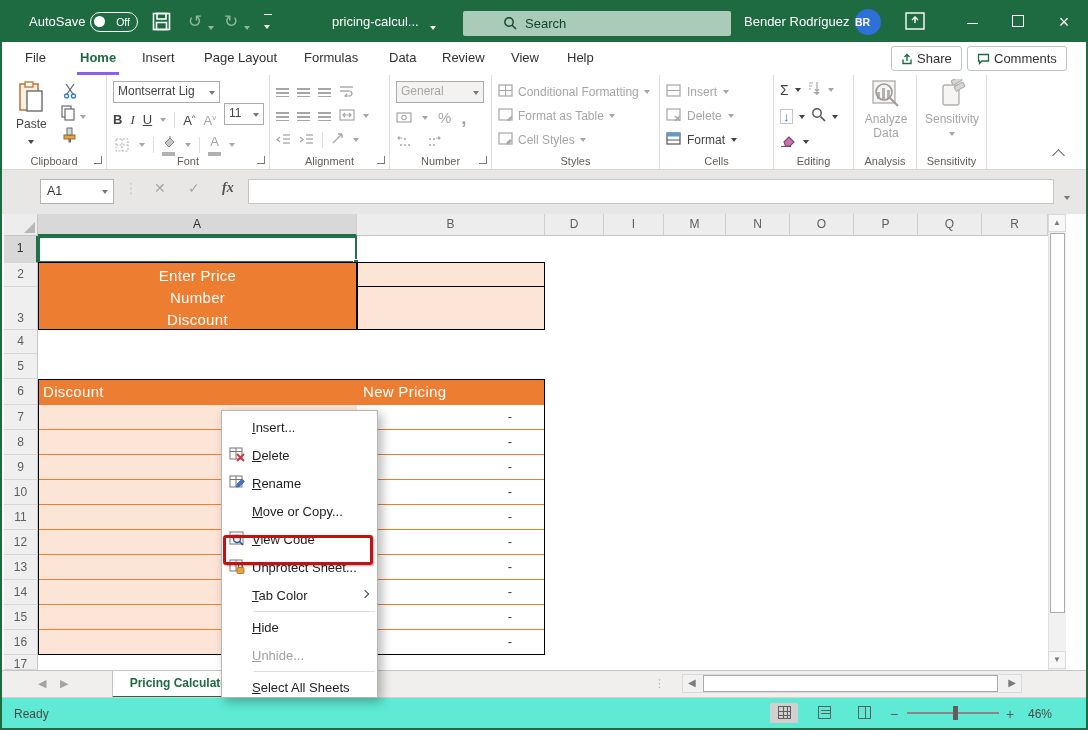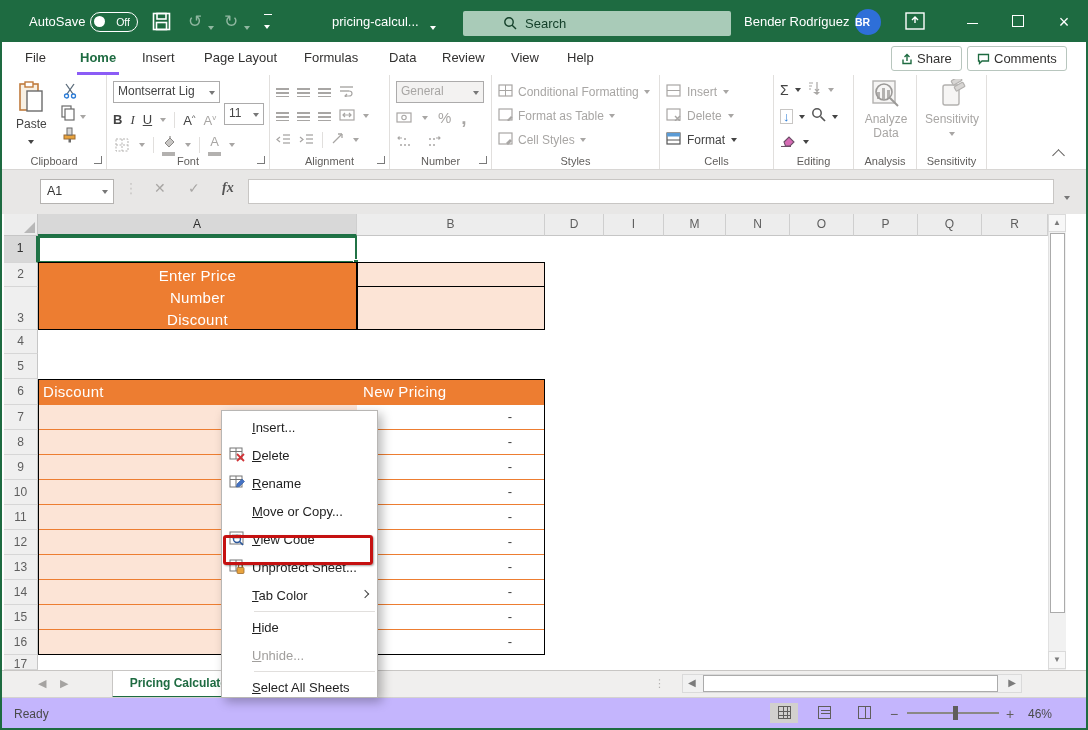--- a/index.html
+++ b/index.html
@@ -77,21 +77,21 @@
   
   #sheetbar { position:absolute; left:0; top:668px; width:1084px; height:27px; background:#F0EFEE; border-top:1px solid #C8C6C4; font-size:12px; }
   .navarr { position:absolute; top:6px; color:#A5A3A1; font-size:11px; }
   #activetab { position:absolute; left:110px; top:0; width:138px; height:27px; background:#fff; border:1px solid #C8C6C4; border-top:none; border-bottom:2px solid #1E6B41; color:#1E6B41; font-weight:bold; text-align:center; line-height:24px; }
   #newsheet { position:absolute; left:282px; top:5px; width:16px; height:16px; border:1px solid #8A8886; border-radius:50%; color:#605E5C; text-align:center; line-height:14px; font-size:12px; }
   #hscroll { position:absolute; left:680px; top:3px; width:340px; height:19px; background:#F1F1F1; border:1px solid #DADADA; }
   #hthumb { position:absolute; left:20px; top:0px; width:295px; height:17px; background:#fff; border:1px solid #ABABAB; }
   .hsb { position:absolute; top:2px; color:#7B7B7B; font-size:10px; }
 
   
-  #statusbar { position:absolute; left:0; top:695px; width:1084px; height:31px; background:#c4b5fd; border-top:1px solid #D4D2D0; font-size:12px; color:#4A4A4A; }
+  #statusbar { position:absolute; left:0; top:695px; width:1084px; height:31px; background:#5eead4; border-top:1px solid #D4D2D0; font-size:12px; color:#4A4A4A; }
   .vwbtn { position:absolute; top:5px; width:28px; height:20px; text-align:center; padding-top:3px; }
   .vwbtn.active { background:#D2D0CE; }
   .vico { display:inline-block; width:13px; height:13px; border:1px solid #605E5C; }
   .vico.gridico { background:
      linear-gradient(#605E5C,#605E5C) 0 4px/13px 1px no-repeat,
      linear-gradient(#605E5C,#605E5C) 0 8px/13px 1px no-repeat,
      linear-gradient(#605E5C,#605E5C) 4px 0/1px 13px no-repeat,
      linear-gradient(#605E5C,#605E5C) 8px 0/1px 13px no-repeat; }
   #zoomtrack { position:absolute; left:905px; top:14px; width:92px; height:2px; background:#8A8886; }
   #zoomthumb { position:absolute; left:46px; top:-6px; width:5px; height:14px; background:#605E5C; }

